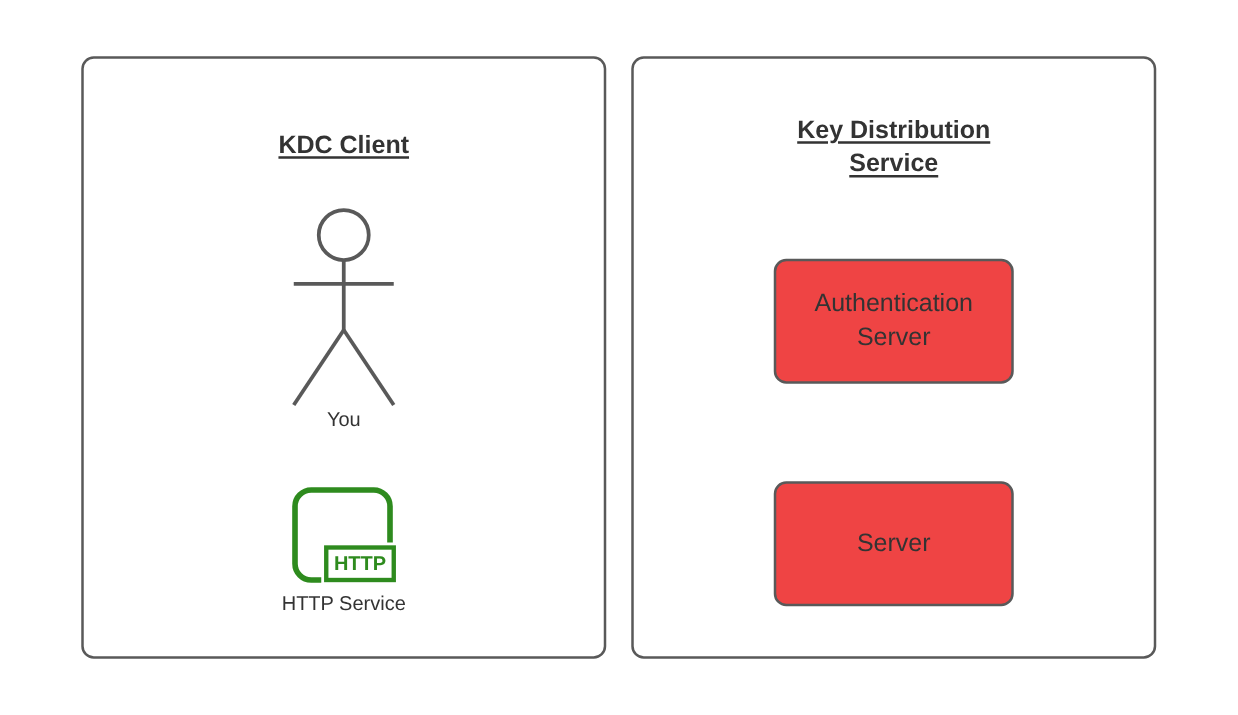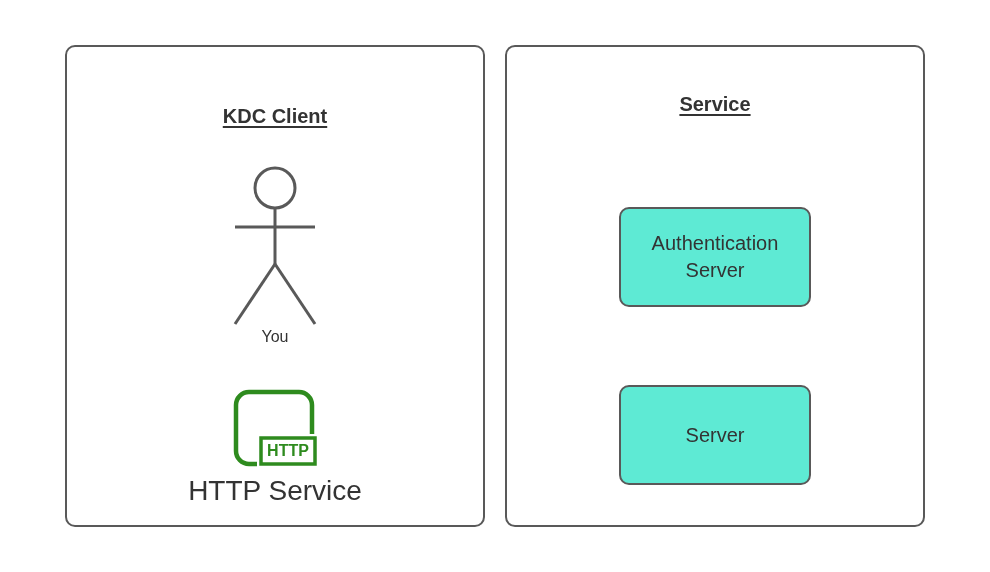--- a/index.html
+++ b/index.html
@@ -20,23 +20,23 @@
   .panel-title{position:absolute;left:0;width:100%;text-align:center;font-size:20px;font-weight:bold;
                color:var(--text);line-height:27px;}
   .panel-left .panel-title{top:56px;text-align:center;}
   .panel-right .panel-title{top:44px;}
   .uline{display:block;}
   .uline > span{text-decoration:underline;text-decoration-thickness:2px;text-underline-offset:3px;}
   .centered{position:absolute;left:50%;transform:translateX(-50%);}
   .actor-svg{top:117px;}
   .actor-label{position:absolute;top:281px;left:0;width:100%;text-align:center;font-size:16px;color:var(--text);}
   .http-icon{top:342px;}
-  .service-label{position:absolute;top:428px;left:0;width:100%;text-align:center;font-size:28px;color:var(--text);}
+  .service-label{position:absolute;top:428px;left:0;width:100%;text-align:center;font-size:16px;color:var(--text);}
   .server-box{position:absolute;left:50%;transform:translateX(-50%);width:192px;height:100px;
-              border:2px solid var(--shape-border);border-radius:10px;background:#5eead4;
+              border:2px solid var(--shape-border);border-radius:10px;background:#ef4444;
               display:flex;flex-direction:column;align-items:center;justify-content:center;
               font-size:20px;line-height:27px;color:var(--text);text-align:center;}
   .server-box-auth{top:160px;}
   .server-box-tgs{top:338px;}
 </style>
 </head>
 <body>
 
 <div class="canvas">
 
@@ -60,20 +60,21 @@
       <rect x="24" y="45" width="60" height="33" fill="#ffffff"></rect>
       <rect x="28" y="49" width="54" height="26" fill="#ffffff" stroke="#2e8b1e" stroke-width="3.5"></rect>
       <text x="55" y="67" text-anchor="middle" font-family="Liberation Sans, sans-serif" font-size="16" font-weight="bold" fill="#2e8b1e">HTTP</text>
     </svg>
 
     <div class="service-label">HTTP Service</div>
   </div>
 
   <div class="panel panel-right">
     <div class="panel-title">
+      <span class="uline"><span>Key Distribution</span></span>
       <span class="uline"><span>Service</span></span>
     </div>
 
     <div class="server-box server-box-auth">
       <span>Authentication</span>
       <span>Server</span>
     </div>
 
     <div class="server-box server-box-tgs">
       <span>Server</span>

